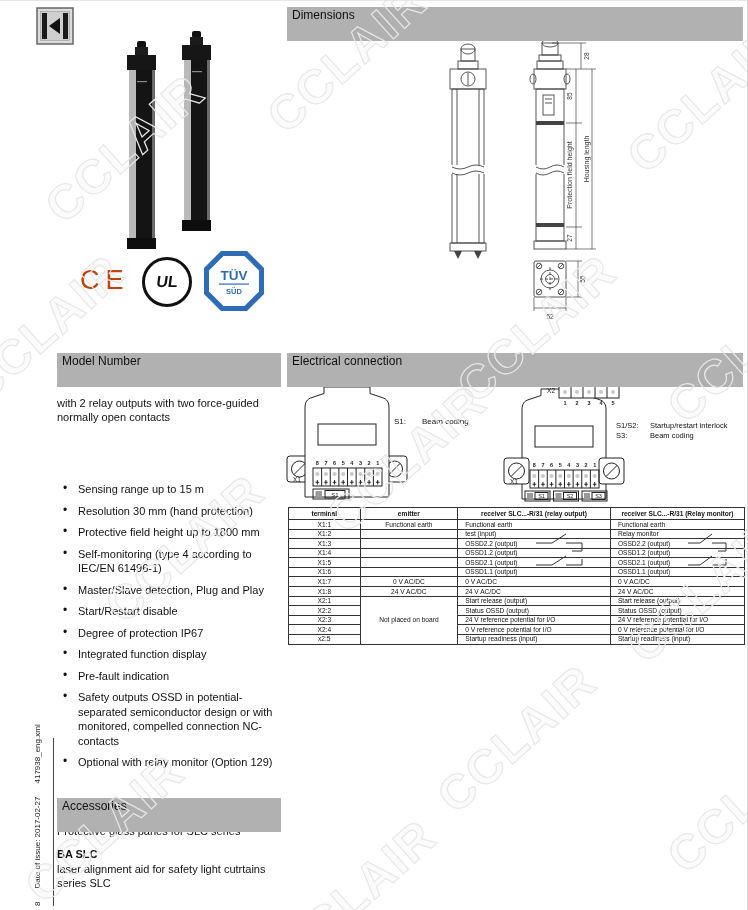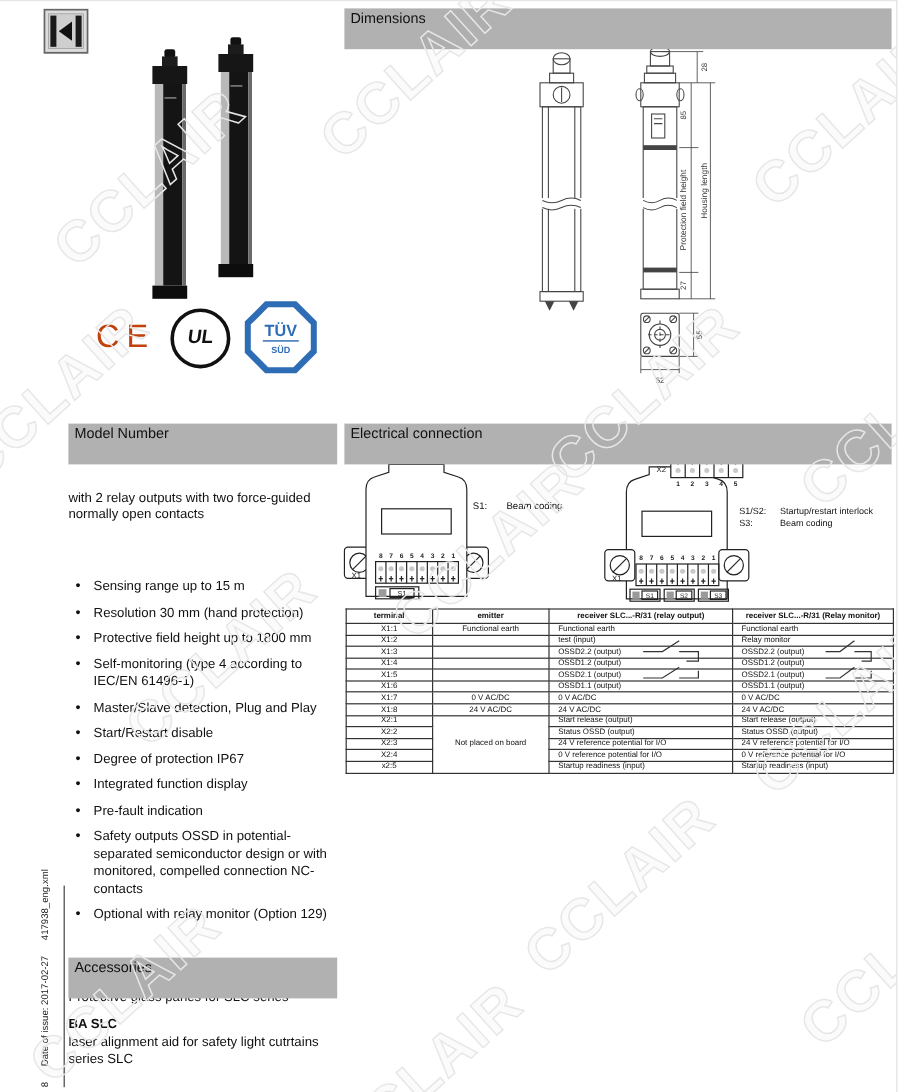--- a/index.html
+++ b/index.html
@@ -200,21 +200,21 @@
         <line x1="166" y1="270" x2="166" y2="284" stroke-width="0.7"></line>
         <line x1="134" y1="281" x2="166" y2="281" stroke-width="0.7"></line>
       </g>
       <text x="185" y="252" transform="rotate(-90 185 252)" text-anchor="middle" font-size="6.5" fill="#333" stroke="none">55</text>
       <text x="150" y="292" text-anchor="middle" font-size="6.5" fill="#333" stroke="none">52</text>
     </svg>
   </div>
 
   <div class="abs bar" style="left:57px;top:352px;width:224px;">Model Number</div>
   <div class="abs model-name" style="left:57px;top:373px;">SLC30-300/31</div>
-  <div class="abs body-text" style="left:57px;top:395px;margin-top:12px;">with 2 relay outputs with two force-guided normally open contacts</div>
+  <div class="abs body-text" style="left:57px;top:395px;">with 2 relay outputs with two force-guided normally open contacts</div>
 
   <ul class="abs features-list" style="left:57px;top:481px;">
       <li><span class="bullet">•</span><span>Sensing range up to 15 m</span></li>
       <li><span class="bullet">•</span><span>Resolution 30 mm (hand protection)</span></li>
       <li><span class="bullet">•</span><span>Protective field height up to 1800 mm</span></li>
       <li><span class="bullet">•</span><span>Self-monitoring (type 4 according to IEC/EN 61496-1)</span></li>
       <li><span class="bullet">•</span><span>Master/Slave detection, Plug and Play</span></li>
       <li><span class="bullet">•</span><span>Start/Restart disable</span></li>
       <li><span class="bullet">•</span><span>Degree of protection IP67</span></li>
       <li><span class="bullet">•</span><span>Integrated function display</span></li>

